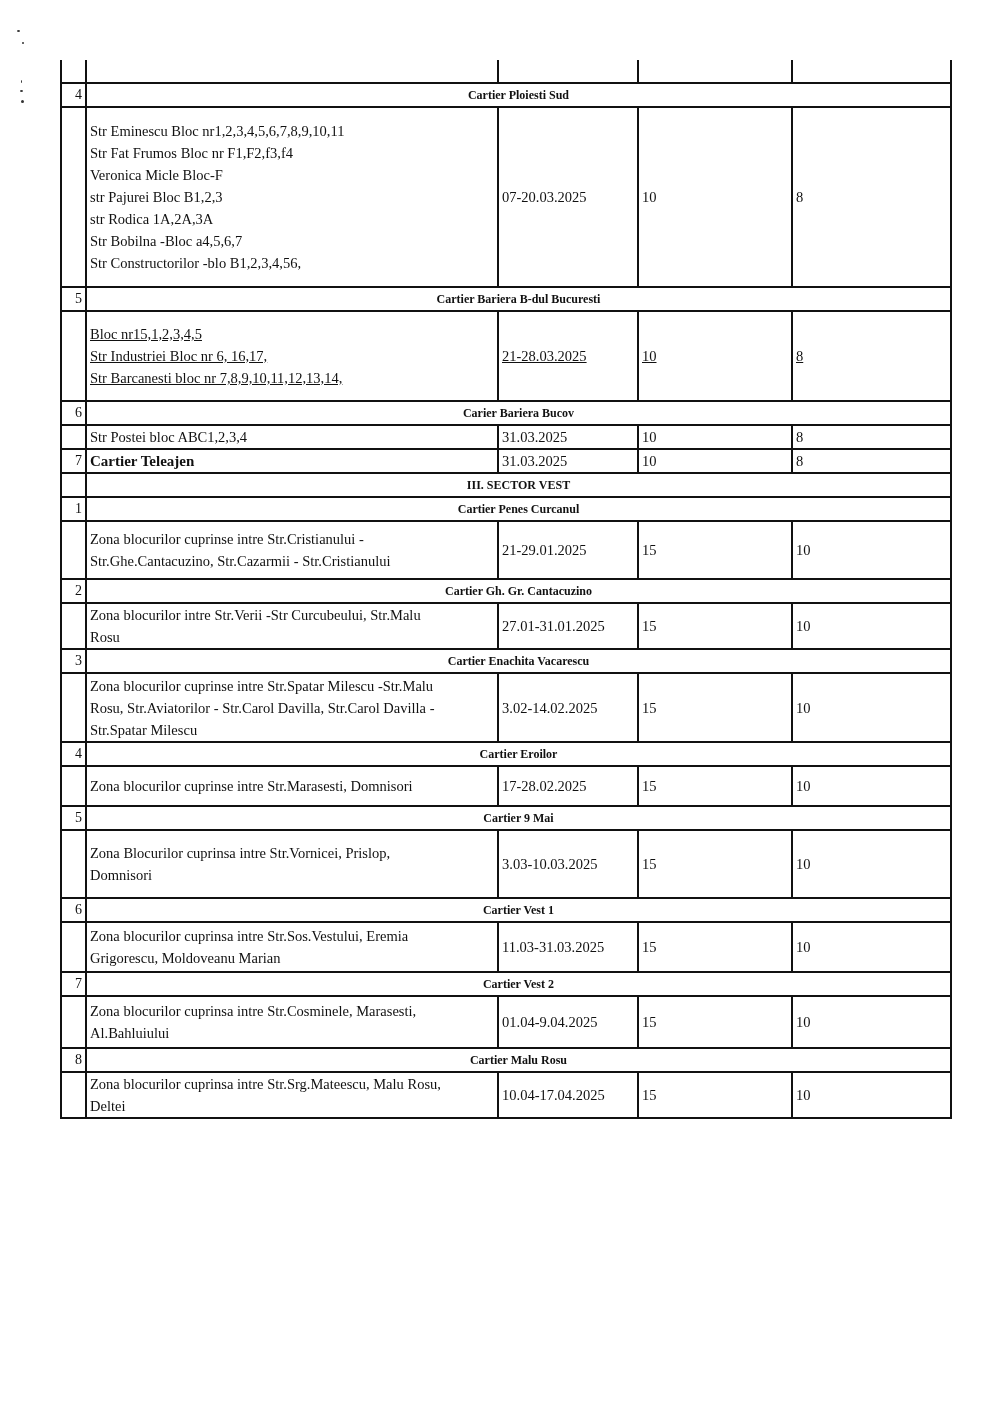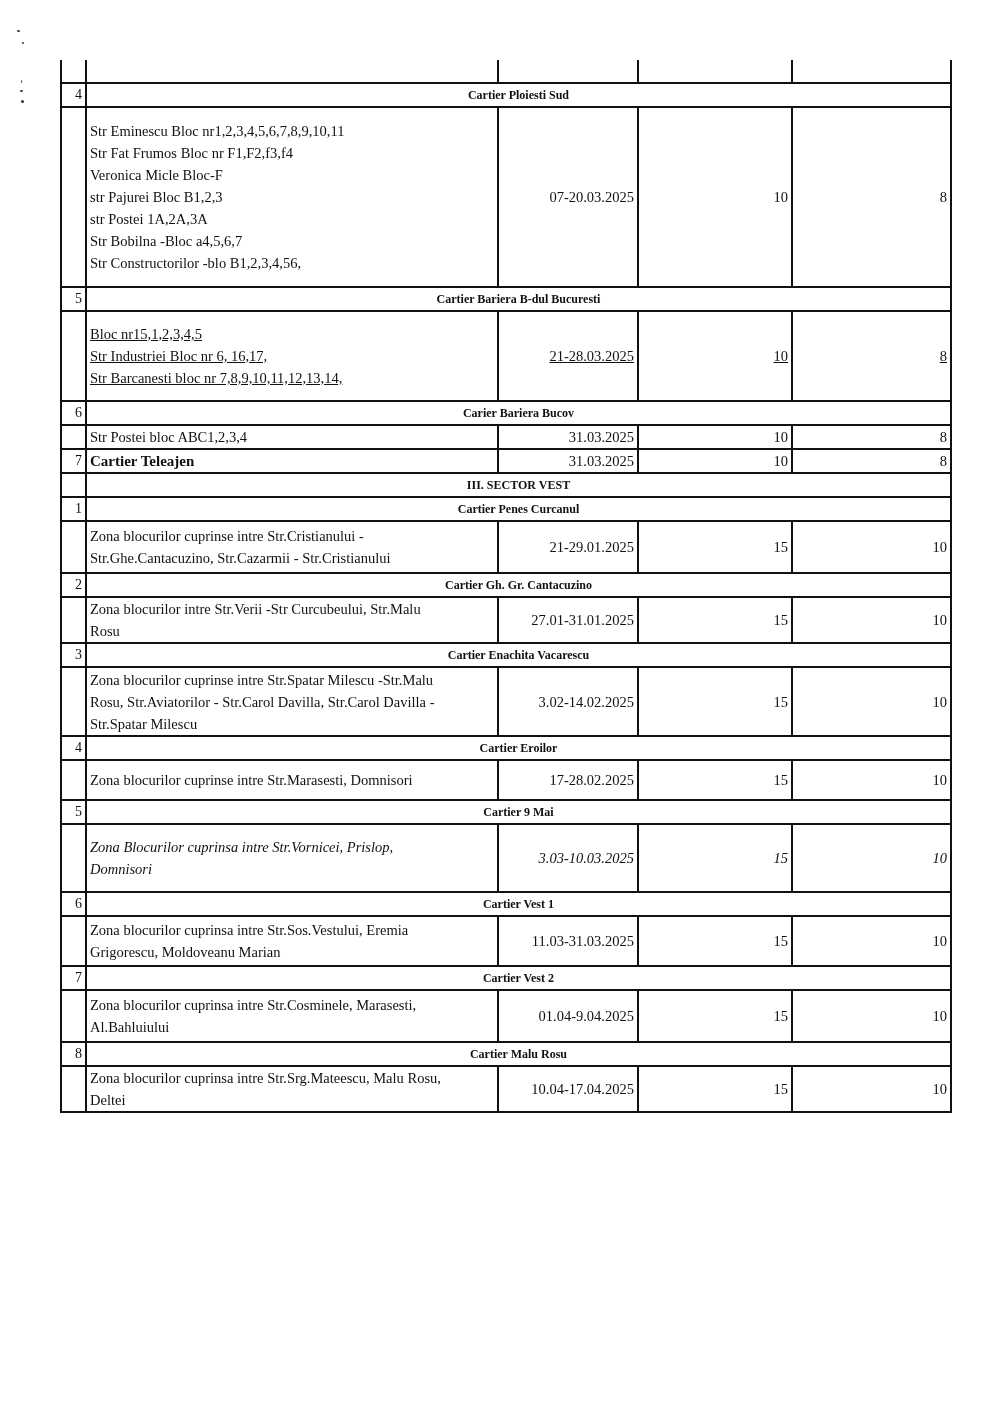--- a/index.html
+++ b/index.html
@@ -16,21 +16,21 @@
   table.grid td { border: 2px solid #111; padding: 0 3px; vertical-align: middle; line-height: 22px; }
   col.c-nr { width: 25px; }
   col.c-desc { width: 412px; }
   col.c-date { width: 140px; }
   col.c-a { width: 154px; }
   col.c-b { width: 159px; }
   td.nr { text-align: right; padding-right: 2px; vertical-align: top; font-size: 14px; border-bottom: none; }
   td.nr.cont { border-top: none; }
   td.head { text-align: center; font-weight: bold; font-size: 12px; height: 22px; margin-left: 20px; }
   td.desc { text-align: left; vertical-align: top; padding-top: 2px; padding-bottom: 2px; }
-  td.center { text-align: right; }
+  td.center { text-align: left; }
   td.top { vertical-align: top; padding-top: 6px; }
   .desc-line { display: block; }
   tr.blank td { height: 22px; border-top: none; }
   td.bold-label { font-weight: bold; font-size: 15px; }
 </style>
 </head>
 <body>
 
 <div class="specks">
   <div class="speck" style="left:3px;top:2px;width:3px;height:2px;"></div>
@@ -62,21 +62,21 @@
       <td class="nr">4</td>
       <td class="head" colspan="4">Cartier Ploiesti Sud</td>
     </tr>
     <tr style="height:180px;">
       <td class="nr cont"></td>
       <td class="desc">
         <span class="desc-line">Str Eminescu Bloc nr1,2,3,4,5,6,7,8,9,10,11</span>
         <span class="desc-line">Str Fat Frumos Bloc nr F1,F2,f3,f4</span>
         <span class="desc-line">Veronica Micle Bloc-F</span>
         <span class="desc-line">str Pajurei Bloc B1,2,3</span>
-        <span class="desc-line">str Postei 1A,2A,3A</span>
+        <span class="desc-line">str Rodica 1A,2A,3A</span>
         <span class="desc-line">Str Bobilna -Bloc a4,5,6,7</span>
         <span class="desc-line">Str Constructorilor  -blo B1,2,3,4,56,</span>
       </td>
       <td class="center">07-20.03.2025</td>
       <td class="center">10</td>
       <td class="center">8</td>
     </tr>
 
     <tr>
       <td class="nr">5</td>
@@ -118,21 +118,21 @@
 
     <tr>
       <td class="nr" style="border-bottom:2px solid #111;"></td>
       <td class="head" colspan="4">III. SECTOR VEST</td>
     </tr>
 
     <tr>
       <td class="nr">1</td>
       <td class="head" colspan="4">Cartier Penes Curcanul</td>
     </tr>
-    <tr style="height:52px;">
+    <tr style="height:58px;">
       <td class="nr cont"></td>
       <td class="desc">
         <span class="desc-line">Zona blocurilor cuprinse intre Str.Cristianului -</span>
         <span class="desc-line">Str.Ghe.Cantacuzino, Str.Cazarmii - Str.Cristianului</span>
       </td>
       <td class="center">21-29.01.2025</td>
       <td class="center">15</td>
       <td class="center">10</td>
     </tr>
 
@@ -178,21 +178,21 @@
       </td>
       <td class="center">17-28.02.2025</td>
       <td class="center">15</td>
       <td class="center">10</td>
     </tr>
 
     <tr>
       <td class="nr">5</td>
       <td class="head" colspan="4">Cartier 9 Mai</td>
     </tr>
-    <tr style="height:68px;font-style:italic;">
+    <tr style="height:68px;">
       <td class="nr cont"></td>
       <td class="desc">
         <span class="desc-line">Zona Blocurilor cuprinsa intre Str.Vornicei, Prislop,</span>
         <span class="desc-line">Domnisori</span>
       </td>
       <td class="center">3.03-10.03.2025</td>
       <td class="center">15</td>
       <td class="center">10</td>
     </tr>
 

